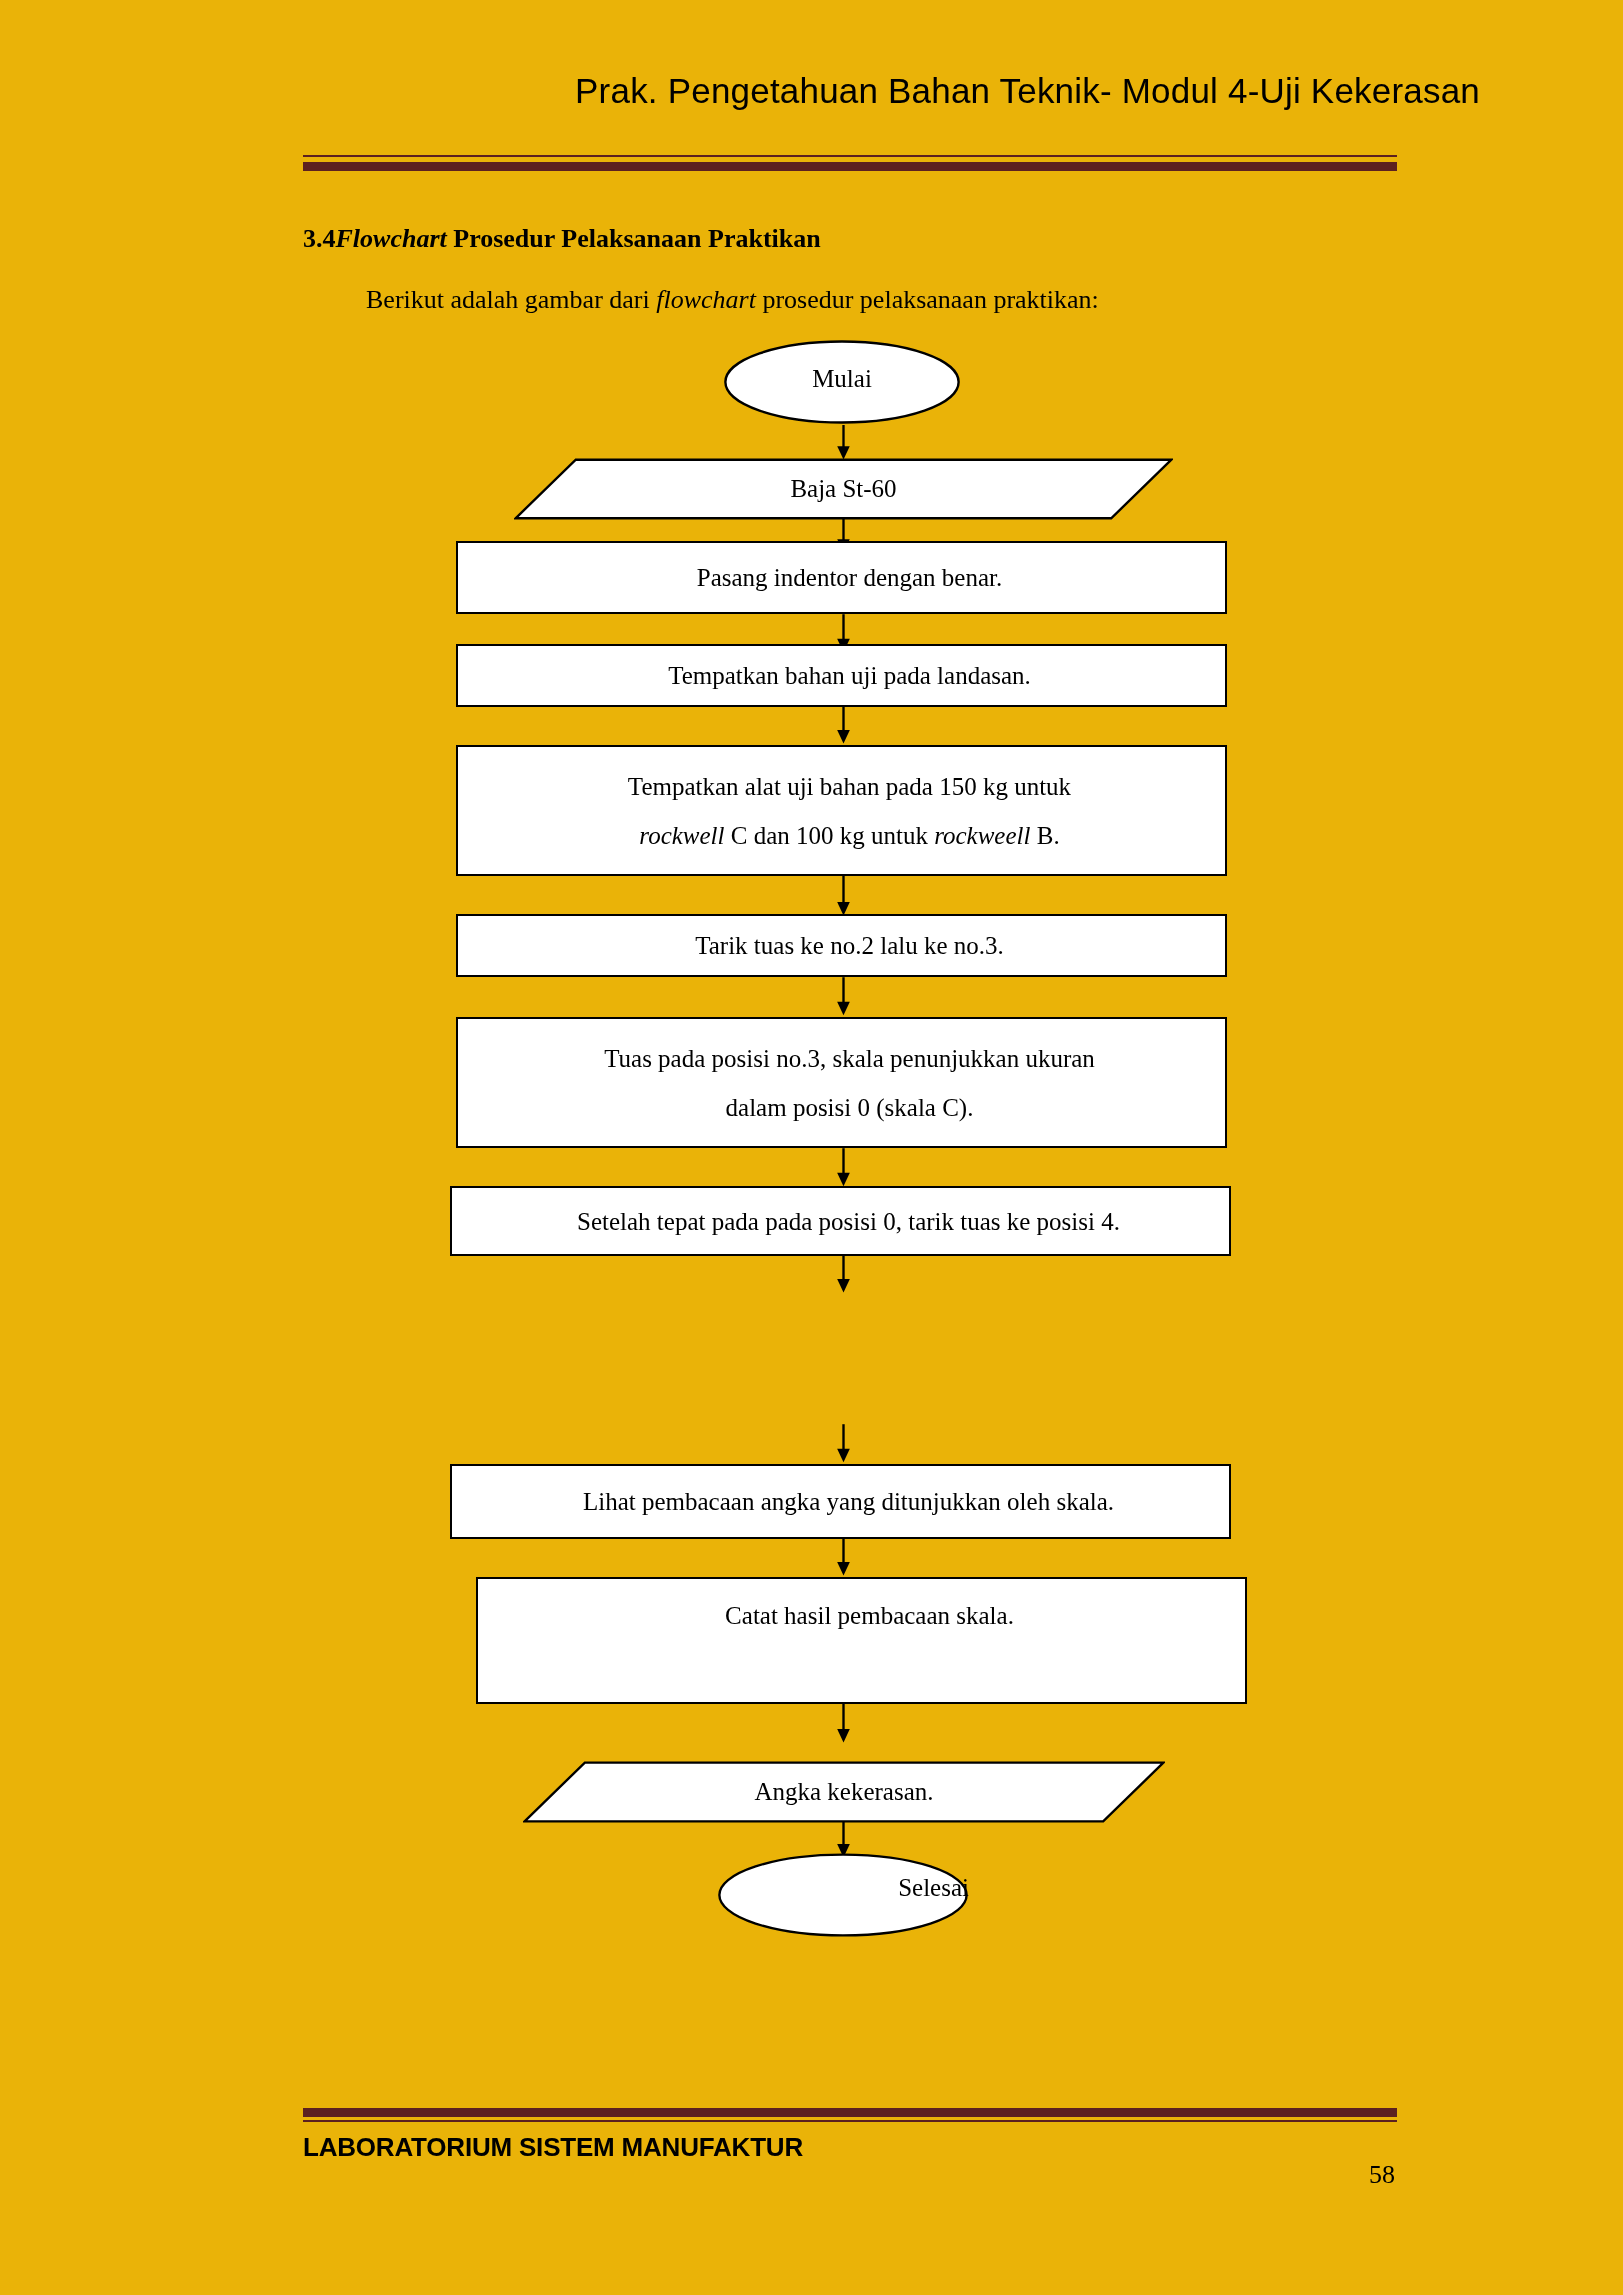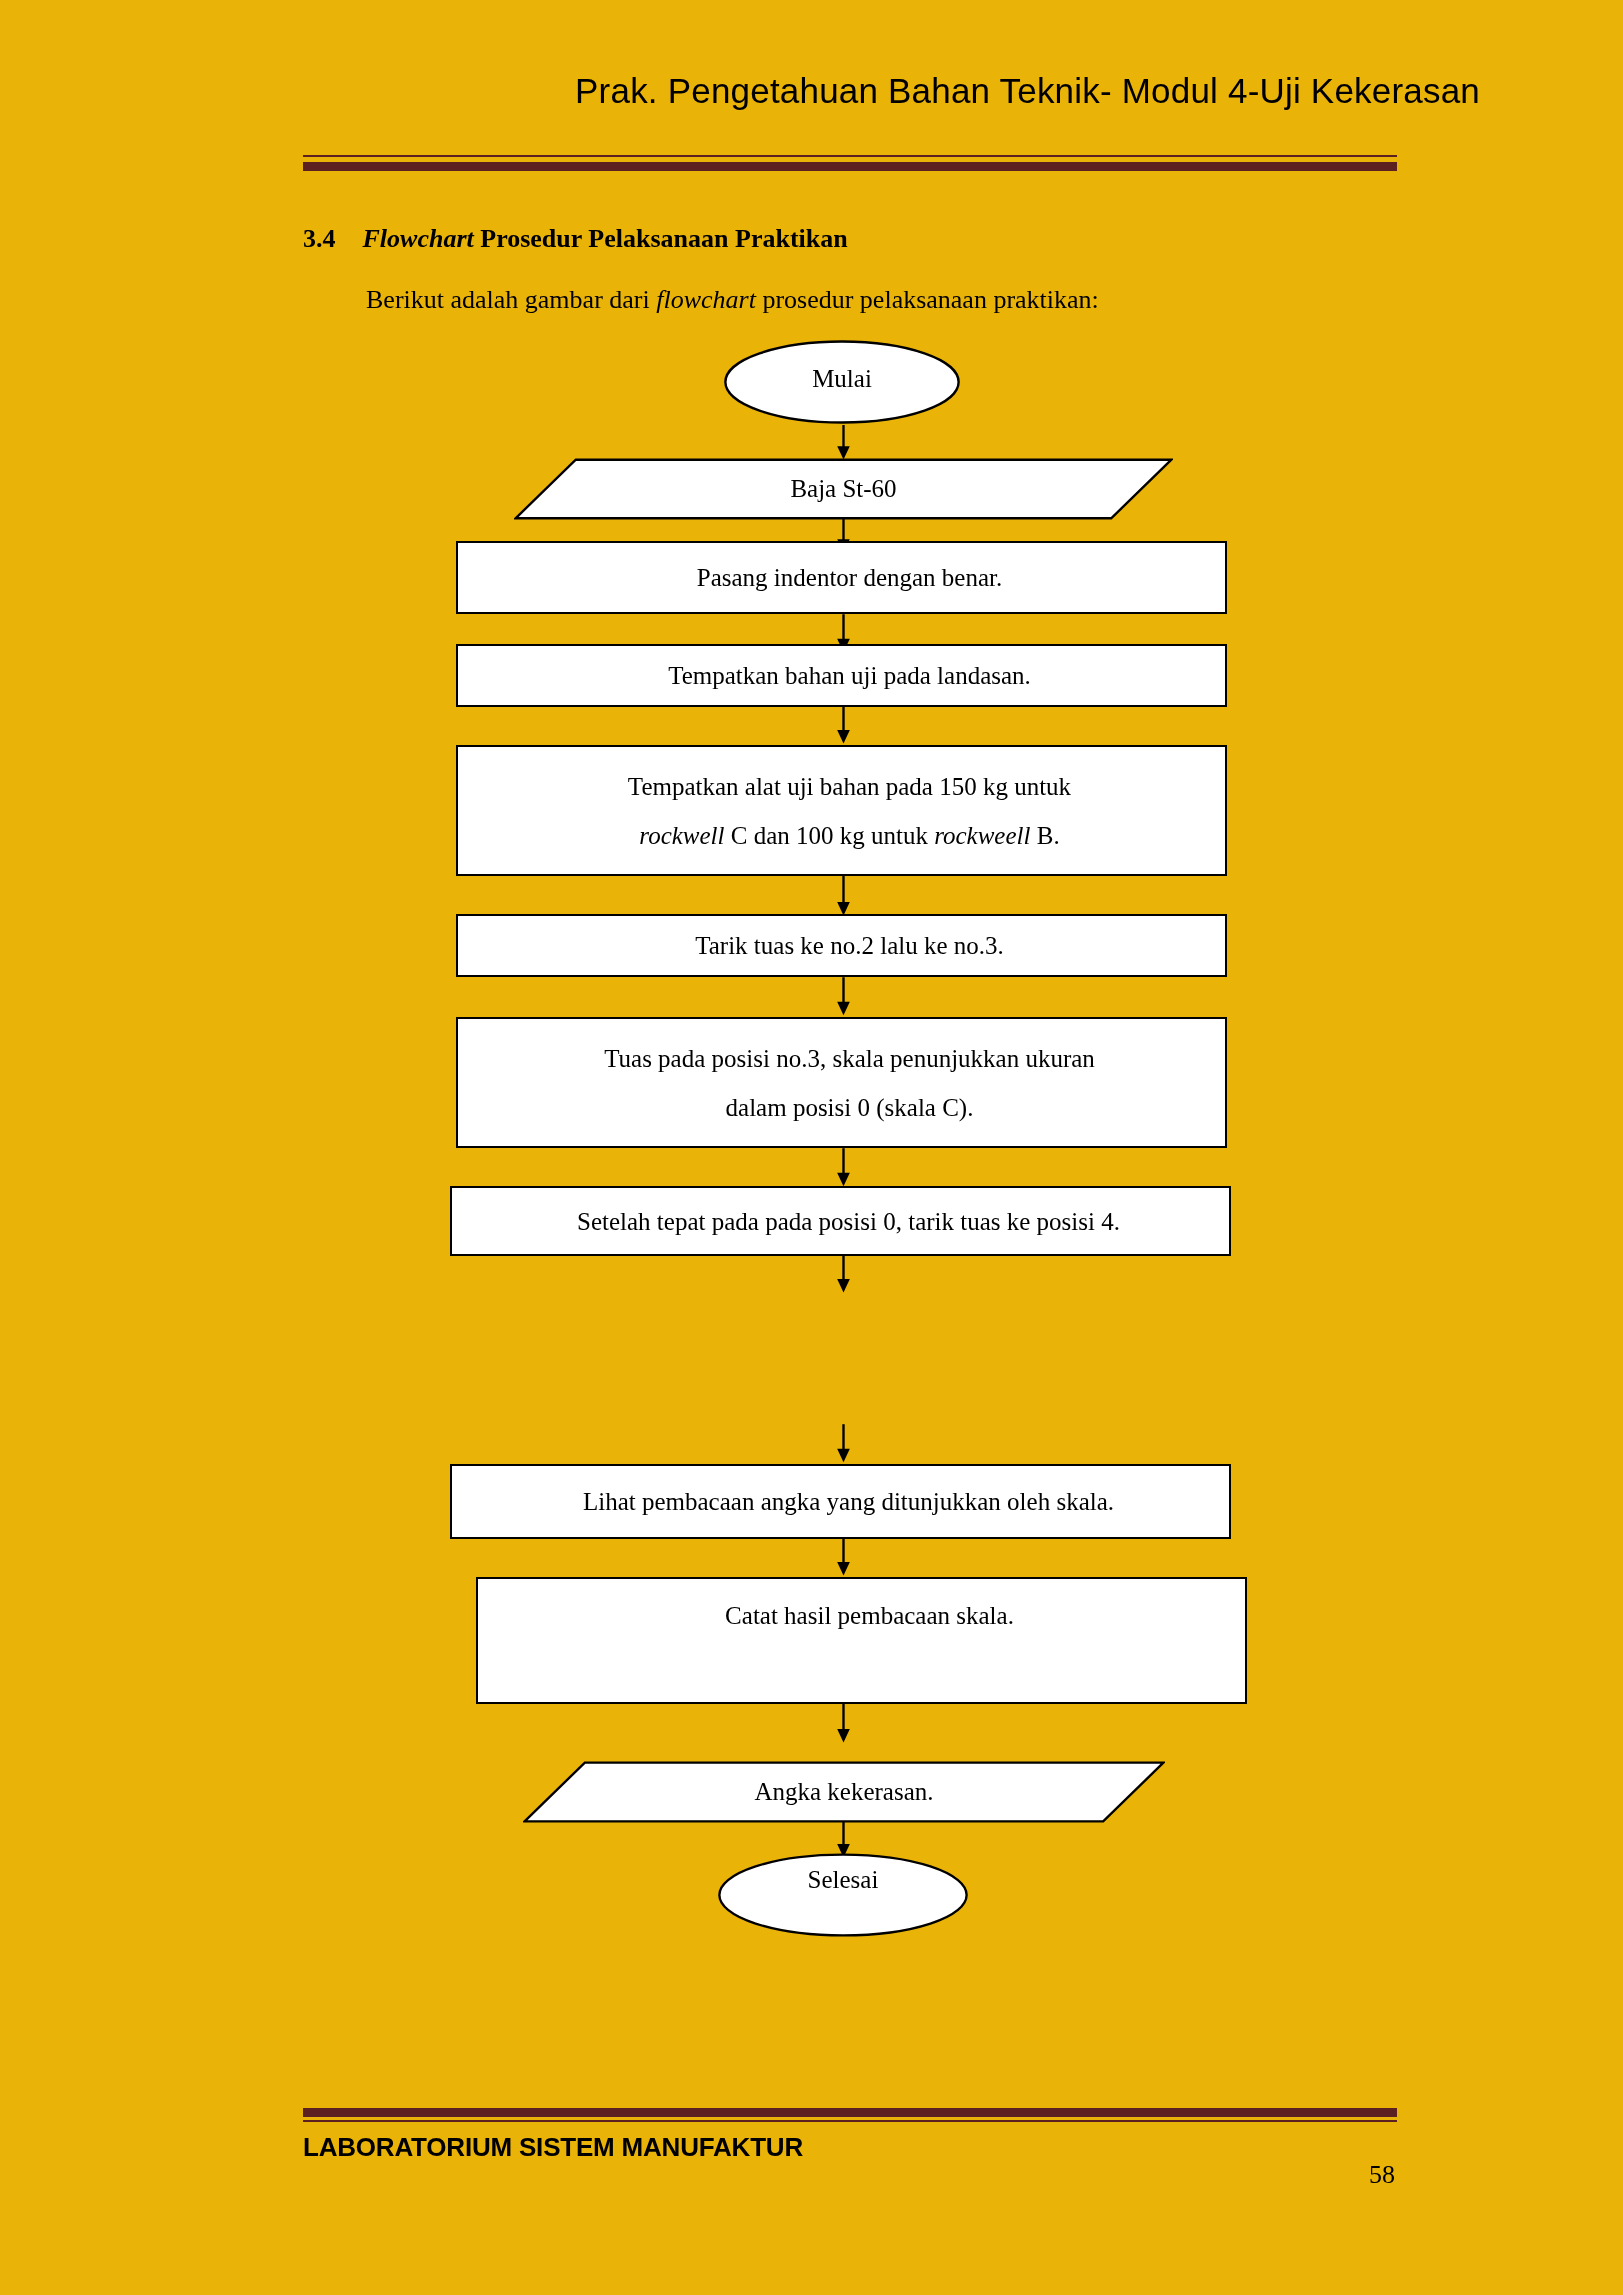--- a/index.html
+++ b/index.html
@@ -63,21 +63,21 @@
   
   .sec-heading {
     position: absolute;
     left: 303px;
     top: 224px;
     font-family: "Liberation Serif", "DejaVu Serif", serif;
     font-size: 26px;
     font-weight: bold;
     white-space: nowrap;
   }
-  .sec-heading .num { margin-right: 27px; }
+  .sec-heading .num { }
   .sec-heading .it { font-style: italic; }
 
   .intro {
     position: absolute;
     left: 366px;
     top: 285px;
     font-size: 26px;
     white-space: nowrap;
   }
   .intro .it { font-style: italic; }
@@ -354,21 +354,21 @@
       <svg width="19" height="38" viewBox="0 0 24 48">
         <line x1="12" y1="0" x2="12" y2="33" stroke="#000" stroke-width="3"></line>
         <polygon points="12,46 4,29 20,29" fill="#000"></polygon>
       </svg>
     </div>
 
     <div class="ell-wrap" style="left:717px; top:1852px;">
       <svg width="252" height="86" viewBox="0 0 318 108">
         <ellipse cx="159" cy="54" rx="156" ry="51" fill="#ffffff" stroke="#000000" stroke-width="3"></ellipse>
       </svg>
-      <div class="ell-label" style="top:14px;">Selesai</div>
+      <div class="ell-label" style="top:22px;text-align:right;">Selesai</div>
     </div>
 
   </div>
 
 
   <div class="rule-footer">
     <div class="thick"></div>
     <div class="thin"></div>
   </div>
   <div class="footer-left">LABORATORIUM SISTEM MANUFAKTUR</div>

